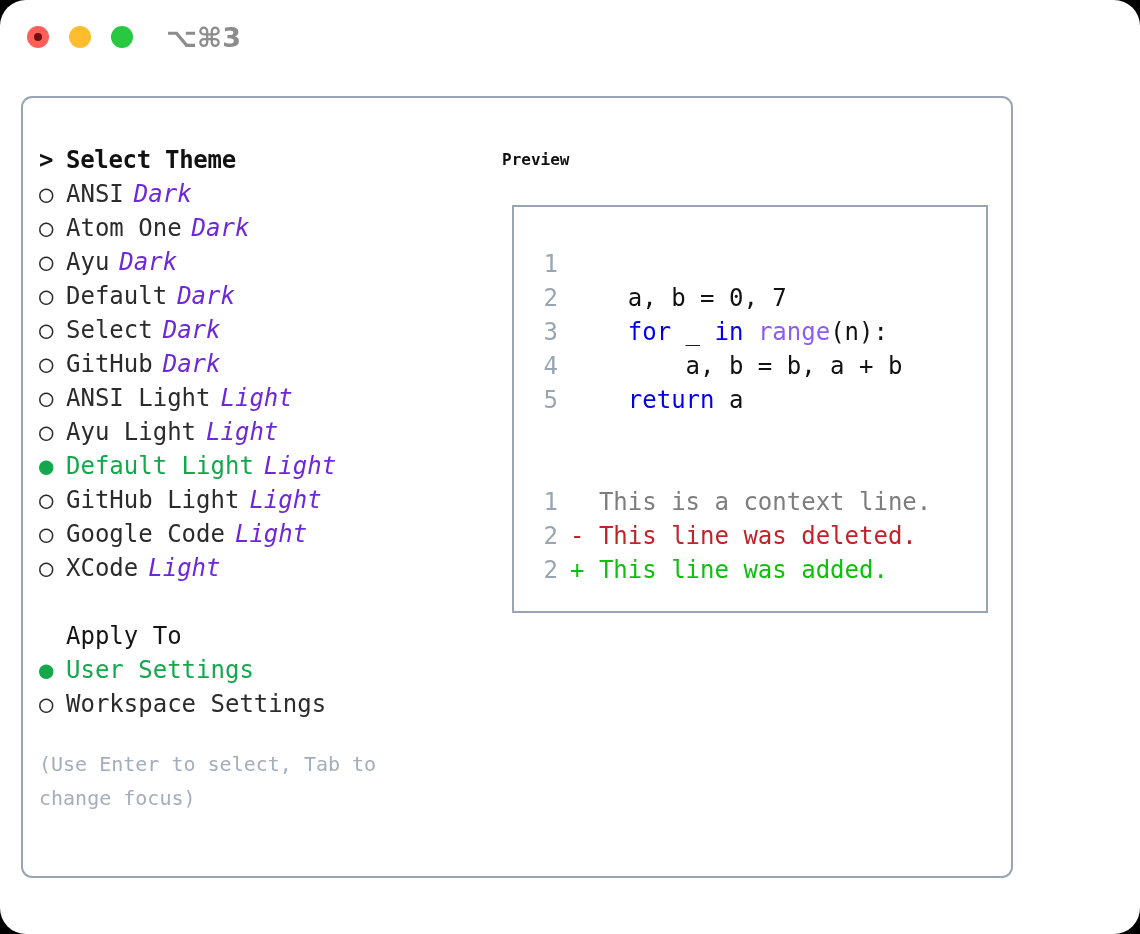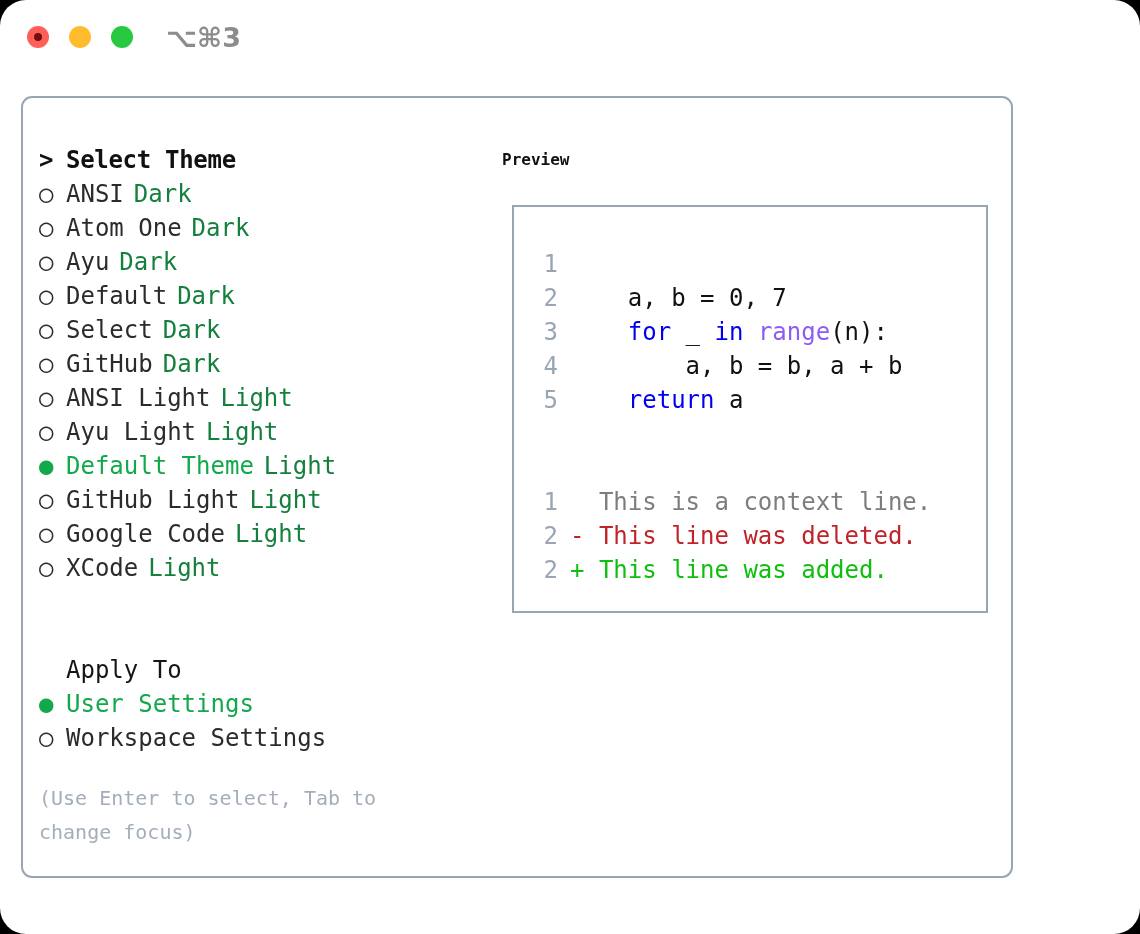--- a/index.html
+++ b/index.html
@@ -110,30 +110,30 @@
   .title-row {
     font-weight: bold;
     color: #111111;
     letter-spacing: -0.3px;
   }
   .title-row .marker { font-weight: bold; color: #111111; }
 
   .item-label { color: #2b2b2b; }
   .item-label.selected { color: #12a84b; }
   .item-kind {
-    color: #15803d;
+    color: #6d28d9;
     margin-left: 10px;
+    font-style: italic;
   }
 
   .section-gap { height: 34px; }
 
   .apply-header {
     font-weight: normal;
     color: #151515;
-    margin-top: 34px;
   }
 
   .hint {
     margin-top: 26px;
     font-size: 20px;
     line-height: 34px;
     color: #a4adba;
     width: 410px;
   }
 
@@ -257,21 +257,21 @@
       </div>
 
       <div class="row">
         <span class="marker">○</span>
         <span class="item-label">Ayu Light</span>
         <span class="item-kind">Light</span>
       </div>
 
       <div class="row">
         <span class="marker marker-dot-selected">●</span>
-        <span class="item-label selected">Default Theme</span>
+        <span class="item-label selected">Default Light</span>
         <span class="item-kind">Light</span>
       </div>
 
       <div class="row">
         <span class="marker">○</span>
         <span class="item-label">GitHub Light</span>
         <span class="item-kind">Light</span>
       </div>
 
       <div class="row">

